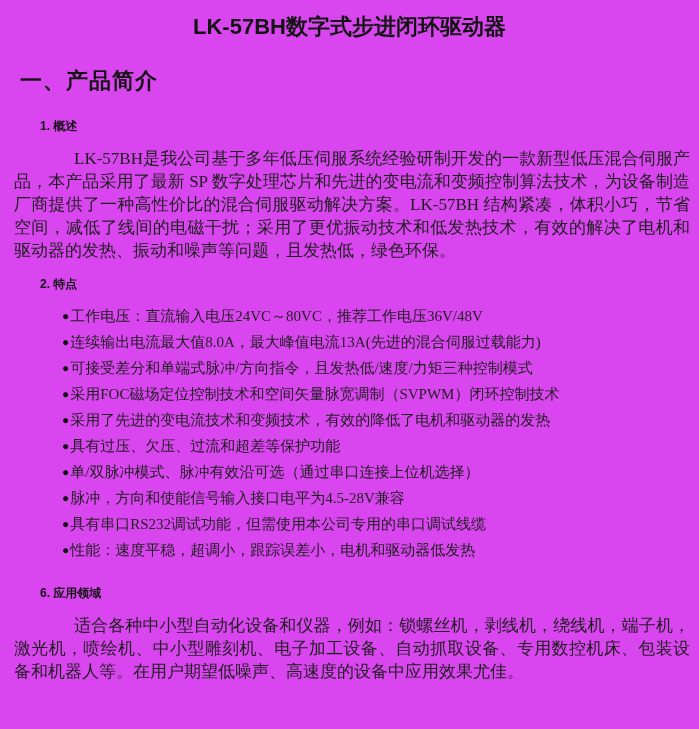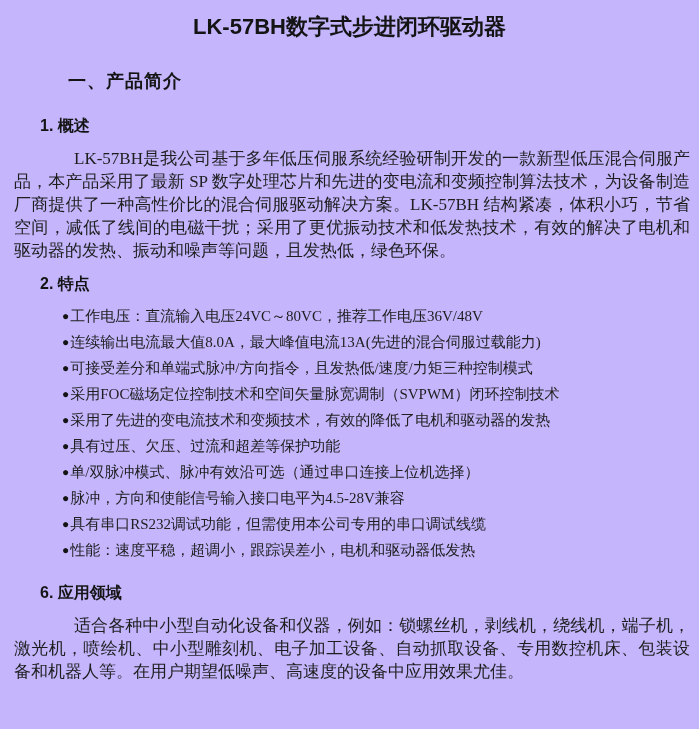--- a/index.html
+++ b/index.html
@@ -1,47 +1,47 @@
 <!DOCTYPE html>
 <html lang="zh"><head>
 <meta charset="utf-8">
 <style>
   html, body { margin: 0; padding: 0; background: #ffffff; }
   .page {
     position: relative;
     width: 699px;
     height: 729px;
     margin: 0;
-    background: #c4b5fd;
+    background: #d946ef;
     color: #1a1a1a;
     font-family: "Liberation Serif", "DejaVu Serif", serif;
     overflow: hidden;
   }
   .doc-title {
     padding-top: 13px;
     text-align: center;
     font-family: "Liberation Sans", "DejaVu Sans", sans-serif;
     font-weight: bold;
     font-size: 22px;
     line-height: 28px;
     color: #141414;
   }
   .h-major {
-    margin: 29px 0 0 68px;
+    margin: 29px 0 0 20px;
     font-family: "Liberation Sans", "DejaVu Sans", sans-serif;
     font-weight: bold;
-    font-size: 18px;
+    font-size: 22px;
     line-height: 22px;
     letter-spacing: 1px;
     color: #141414;
   }
   .h-sub {
     font-family: "Liberation Sans", "DejaVu Sans", sans-serif;
     font-weight: bold;
-    font-size: 16px;
+    font-size: 12px;
     line-height: 20px;
     color: #141414;
     margin-left: 40px;
   }
   .h-sub.overview   { margin-top: 24px; }
   .h-sub.features-h { margin-top: 12px; }
   .h-sub.apps-h     { margin-top: 20px; }
   .para {
     margin: 11px 9px 0 14px;
     font-size: 17px;

